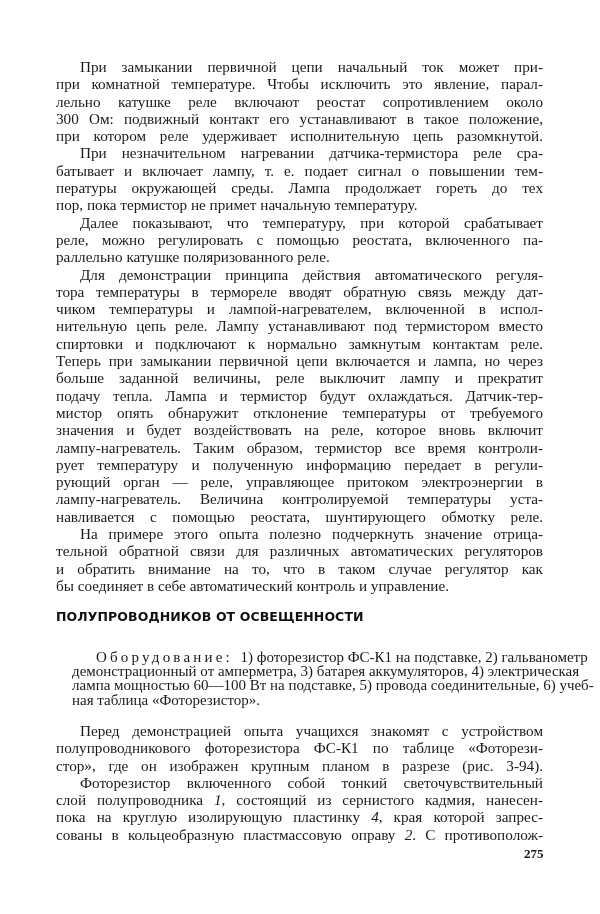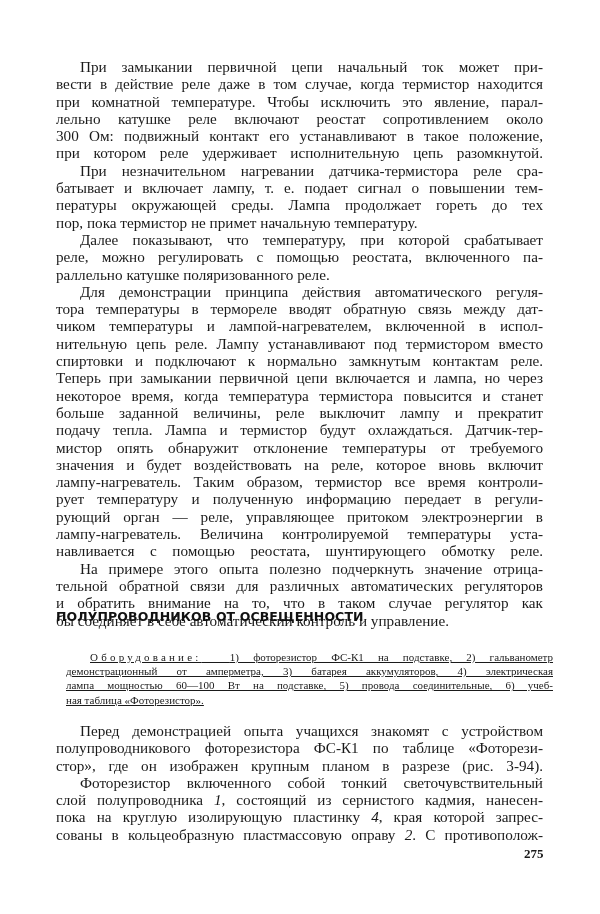--- a/index.html
+++ b/index.html
@@ -14,40 +14,39 @@
     white-space: nowrap; height: 17.3px; overflow: visible;
   }
   .line.last { text-align-last: left; }
   .line.indent { padding-left: 24px; }
   .heading {
     position: absolute; left: 56px; top: 609px;
     font-family: "DejaVu Sans", "Liberation Sans", sans-serif; font-weight: bold;
     font-size: 12.5px; line-height: 16px; letter-spacing: 0.1px; color: #111;
   }
   .equip {
-    position: absolute; left: 66px; top: 650px; width: 487px;
-    font-size: 11px; line-height: 14.2px; text-decoration: underline;
+    position: absolute; left: 72px; top: 650px; width: 487px;
+    font-size: 15px; line-height: 14.2px;
   }
   .equip .line { height: 14.2px; }
   .spaced { letter-spacing: 3.2px; }
   .body2 { position: absolute; left: 56px; top: 722px; width: 487px; }
   .pagenum {
     position: absolute; left: 524px; top: 846px; font-size: 13px;
     font-family: "Liberation Serif", serif;
     font-weight: bold;
   }
   i { font-style: italic; }
 </style>
 </head>
 <body>
 
 <div class="page body-text">
   <div>
     <span class="line indent">При замыкании первичной цепи  начальный  ток может при-</span>
-    <span class="line">вести в действие реле даже в том случае, когда термистор находится</span>
     <span class="line">при комнатной температуре. Чтобы исключить это явление, парал-</span>
     <span class="line">лельно катушке реле включают реостат сопротивлением около</span>
     <span class="line">300 Ом: подвижный контакт его устанавливают в такое положение,</span>
     <span class="line">при котором реле удерживает исполнительную цепь разомкнутой.</span>
   </div>
   <div>
     <span class="line indent">При незначительном нагревании датчика-термистора реле сра-</span>
     <span class="line">батывает и включает лампу, т. е. подает сигнал о повышении тем-</span>
     <span class="line">пературы окружающей среды. Лампа продолжает гореть до тех</span>
     <span class="line last">пор, пока термистор не примет начальную температуру.</span>
@@ -57,21 +56,20 @@
     <span class="line">реле, можно регулировать с помощью реостата, включенного па-</span>
     <span class="line last">раллельно катушке поляризованного реле.</span>
   </div>
   <div>
     <span class="line indent">Для демонстрации принципа действия автоматического регуля-</span>
     <span class="line">тора температуры в термореле вводят обратную связь между дат-</span>
     <span class="line">чиком температуры и лампой-нагревателем, включенной в испол-</span>
     <span class="line">нительную цепь реле. Лампу устанавливают под термистором вместо</span>
     <span class="line">спиртовки и подключают к нормально замкнутым контактам реле.</span>
     <span class="line">Теперь при замыкании первичной цепи включается и лампа, но через</span>
-    <span class="line">некоторое время, когда температура термистора повысится и станет</span>
     <span class="line">больше заданной величины, реле выключит лампу и прекратит</span>
     <span class="line">подачу тепла. Лампа и термистор будут охлаждаться. Датчик-тер-</span>
     <span class="line">мистор опять обнаружит отклонение температуры от требуемого</span>
     <span class="line">значения и будет воздействовать на реле, которое вновь включит</span>
     <span class="line">лампу-нагреватель. Таким образом, термистор все время контроли-</span>
     <span class="line">рует температуру и полученную информацию передает в регули-</span>
     <span class="line">рующий орган — реле, управляющее притоком электроэнергии в</span>
     <span class="line">лампу-нагреватель. Величина контролируемой температуры уста-</span>
     <span class="line">навливается с помощью реостата, шунтирующего обмотку реле.</span>
   </div>

